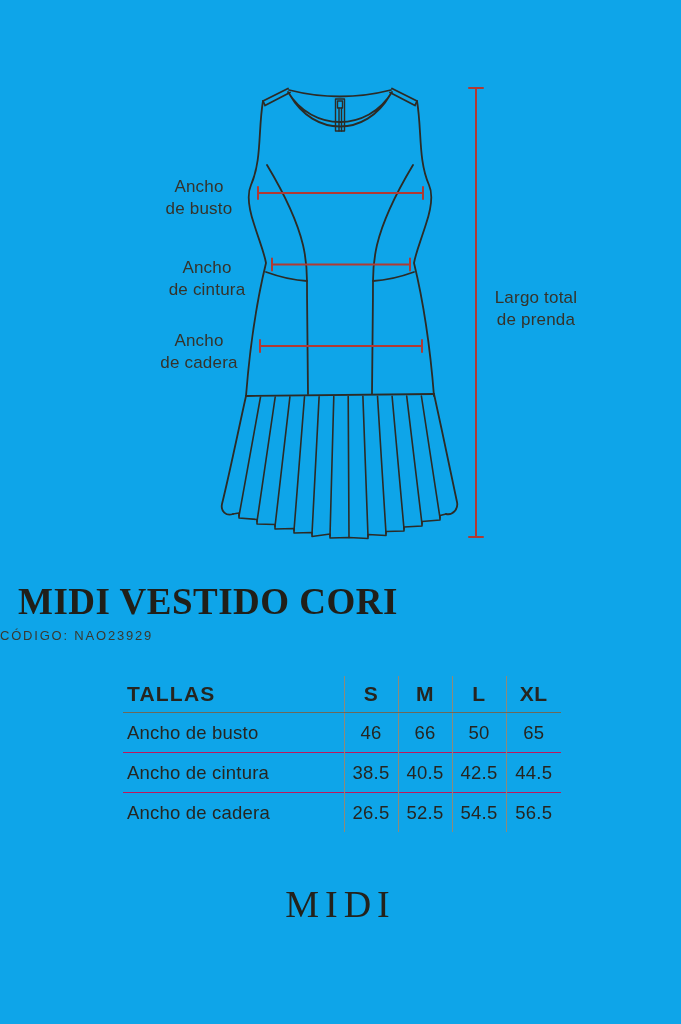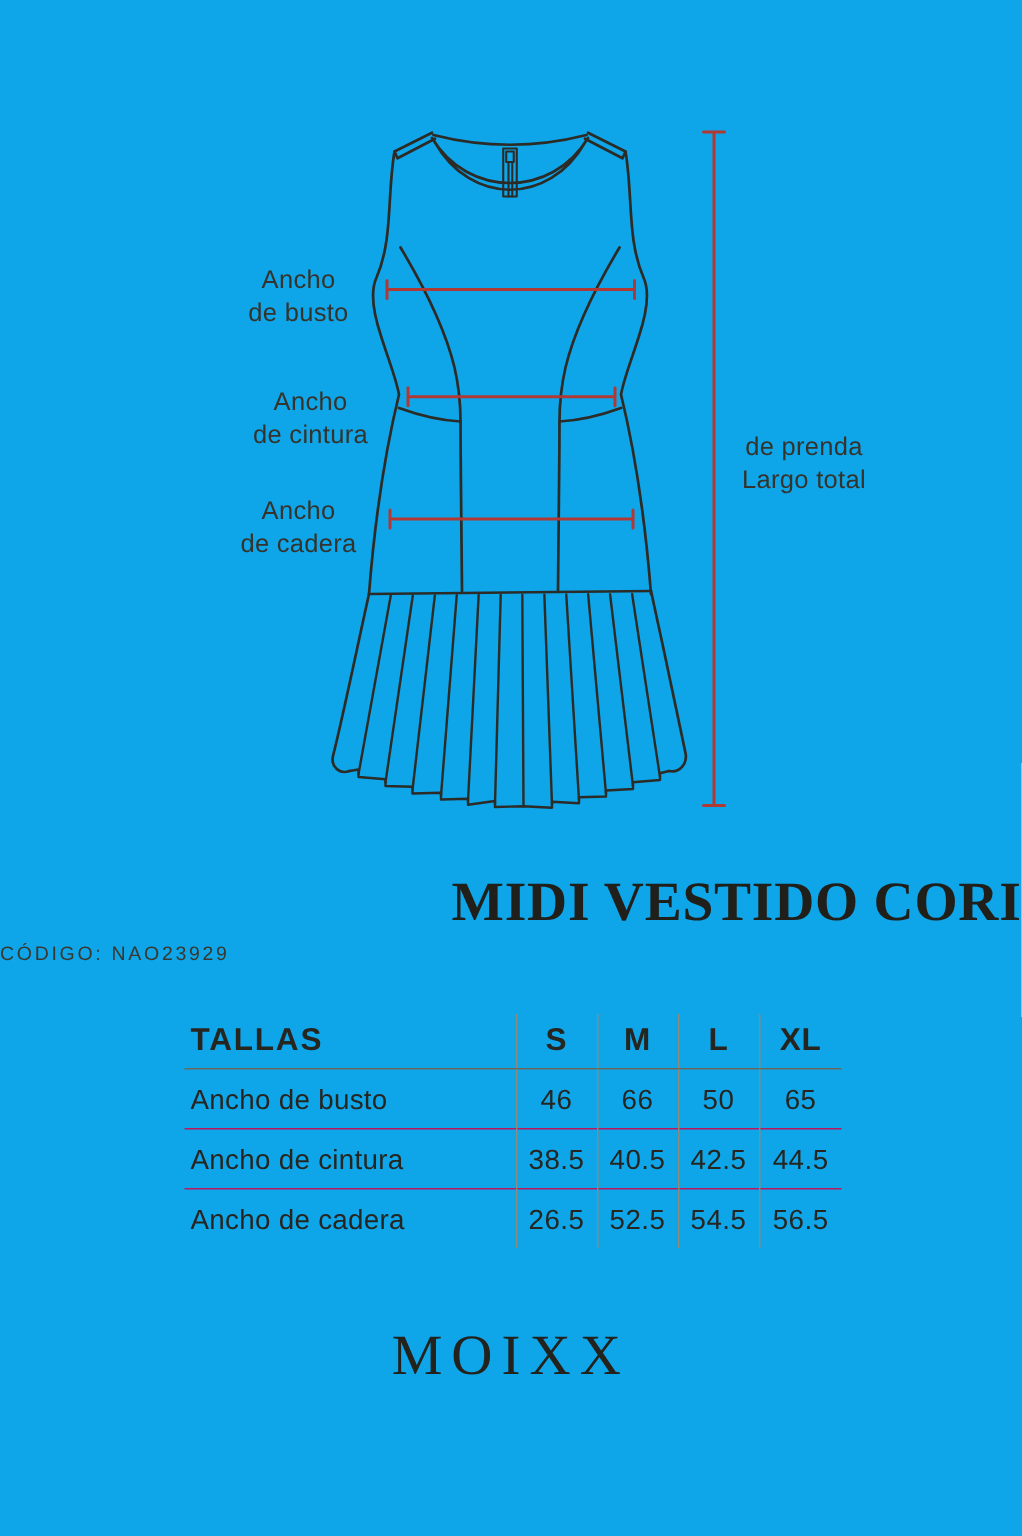--- a/index.html
+++ b/index.html
@@ -10,21 +10,21 @@
   .dress-svg{position:absolute;left:0;top:0;}
   .diagram-label{
     position:absolute;width:150px;text-align:center;
     font-size:17px;line-height:22px;font-weight:400;color:#35332b;letter-spacing:.2px;
   }
   .lbl-bust{left:124px;top:176px;}
   .lbl-waist{left:132px;top:257px;}
   .lbl-hip{left:124px;top:330px;}
   .lbl-length{left:461px;top:287px;}
   .product-title{
-    position:absolute;left:18px;right:0;top:583px;text-align:right;
+    position:absolute;left:18px;right:0;top:583px;text-align:left;
     font-family:"Liberation Serif","DejaVu Serif",serif;font-weight:700;
     font-size:37px;letter-spacing:.5px;color:#201f19;line-height:1;
   }
   .product-code{
     position:absolute;left:0;right:0;top:629px;
     font-size:13px;letter-spacing:1.8px;color:#3a382e;line-height:1;
   }
   table.size-table{
     position:absolute;left:123px;top:676px;width:438px;
     border-collapse:collapse;table-layout:fixed;color:#262520;
@@ -101,22 +101,22 @@
   </div>
   <div class="diagram-label lbl-waist">
     <div>Ancho</div>
     <div>de cintura</div>
   </div>
   <div class="diagram-label lbl-hip">
     <div>Ancho</div>
     <div>de cadera</div>
   </div>
   <div class="diagram-label lbl-length">
+    <div>Largo total</div>
     <div>de prenda</div>
-    <div>Largo total</div>
   </div>
 
   <div class="product-title">MIDI VESTIDO CORI</div>
   <div class="product-code">CÓDIGO: NAO23929</div>
 
   <table class="size-table">
     <colgroup>
       <col style="width:221px">
         <col style="width:54px">
         <col style="width:54px">
@@ -150,15 +150,15 @@
       <tr>
         <td class="lbl">Ancho de cadera</td>
         <td class="num">26.5</td>
         <td class="num">52.5</td>
         <td class="num">54.5</td>
         <td class="num">56.5</td>
       </tr>
     </tbody>
   </table>
 
-  <div class="brand-logo">MOIXX</div>
+  <div class="brand-logo">MIDI</div>
 
 </div>
 
 </body></html>

